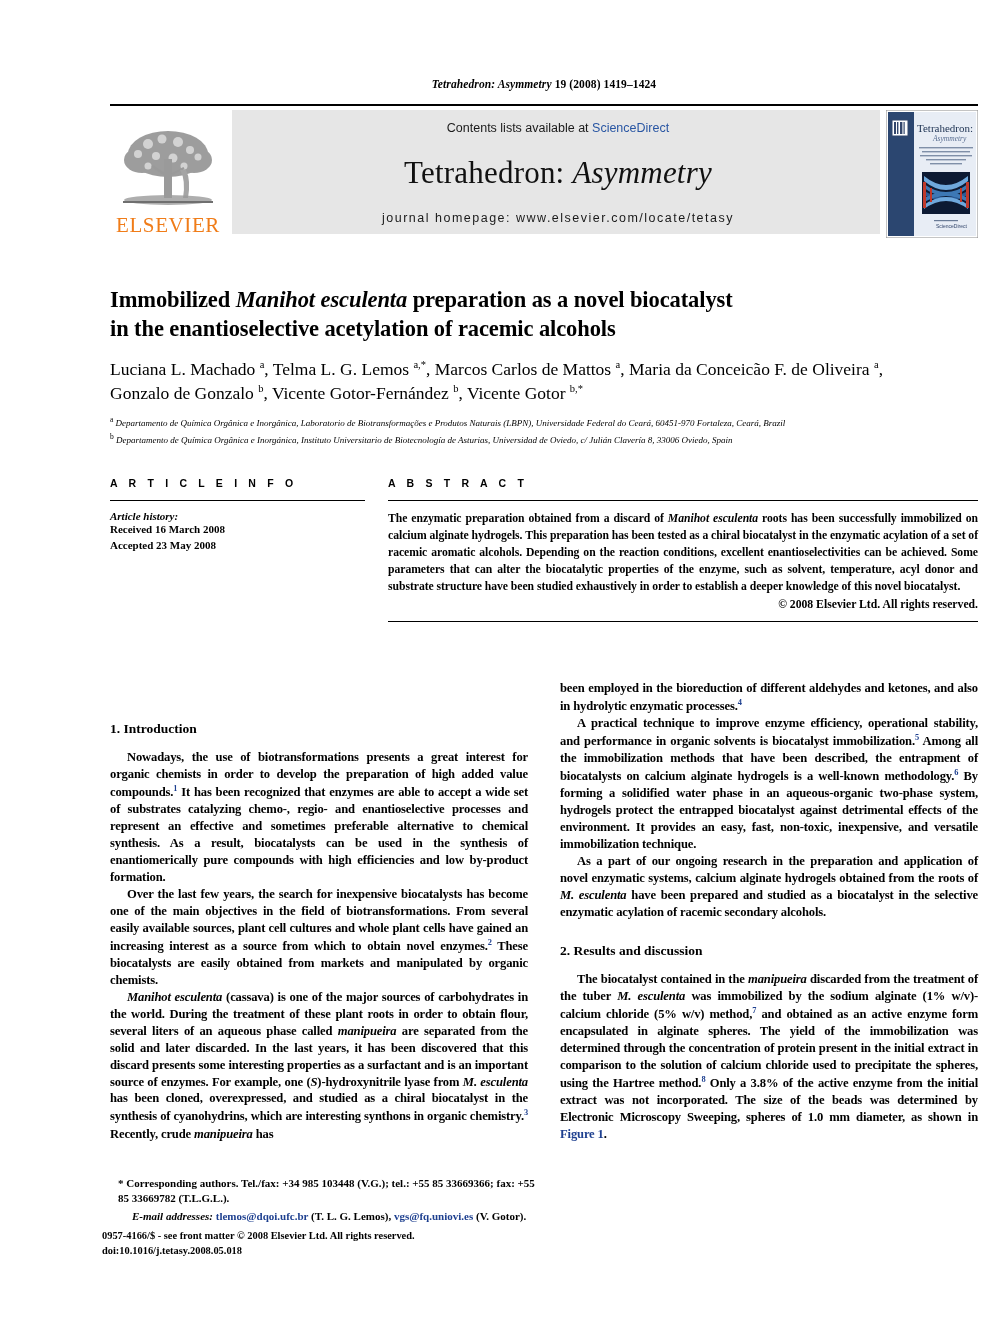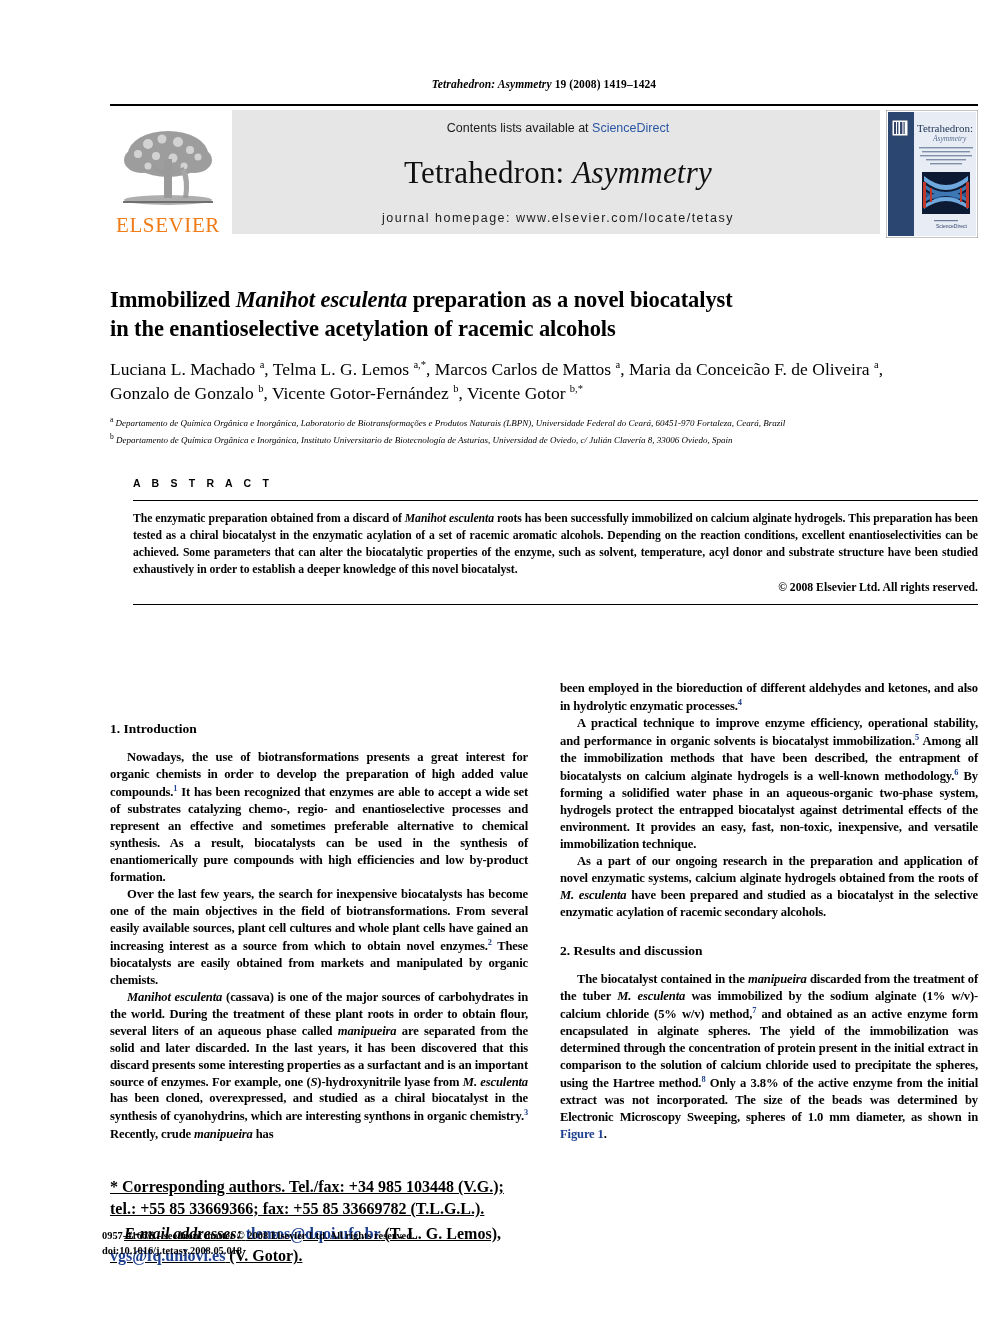--- a/index.html
+++ b/index.html
@@ -224,28 +224,27 @@
     letter-spacing: -0.15px;
   }
   p.body.cont { text-indent: 0; }
   p.body .it { font-style: italic; }
   p.body sup { font-size: 8.4px; vertical-align: super; color: #1d3f8f; font-weight: bold; }
   .xref { color: #1d3f8f; }
 
   
   .footnotes {
     position: absolute;
-    left: 62px;
+    left: 70px;
     top: 1176px;
     width: 418px;
     border-top: 0px;
-    font-size: 16px;
+    font-size: 11px;
     line-height: 1.38;
     font-weight: bold;
-    text-decoration: underline;
   }
   .fn-line { margin: 0; }
   .fn-star { }
   .fn-email { margin-top: 3px; text-indent: 14px; }
   .fn-email .lab { font-style: italic; font-weight: bold; }
   .fn-email a, .fn-email .mail { color: #1d3f8f; text-decoration: none; }
 
   .imprint {
     position: absolute;
     left: 54px;
@@ -361,20 +360,27 @@
       <div>Gonzalo de Gonzalo <sup>b</sup>, Vicente Gotor-Fernández <sup>b</sup>, Vicente Gotor <sup>b,</sup><sup>*</sup></div>
     </div>
 
     <div class="affils">
       <div><sup>a</sup> <span>Departamento de Química Orgânica e Inorgânica, Laboratorio de Biotransformações e Produtos Naturais (LBPN), Universidade Federal do Ceará, 60451-970 Fortaleza, Ceará, Brazil</span></div>
       <div><sup>b</sup> <span>Departamento de Química Orgânica e Inorgánica, Instituto Universitario de Biotecnología de Asturias, Universidad de Oviedo, c/ Julián Clavería 8, 33006 Oviedo, Spain</span></div>
     </div>
   </div>
 
   <div class="info-abs">
+    <div class="col-info">
+      <div class="sec-head">A R T I C L E   I N F O</div>
+      <div class="rule"></div>
+      <div class="hist-label">Article history:</div>
+      <div class="hist-line">Received 16 March 2008</div>
+      <div class="hist-line">Accepted 23 May 2008</div>
+    </div>
 
     <div class="col-abs">
       <div class="sec-head">A B S T R A C T</div>
       <div class="rule"></div>
       <div class="abs-text"><span>The enzymatic preparation obtained from a discard of </span><span class="it">Manihot esculenta</span><span> roots has been successfully immobilized on calcium alginate hydrogels. This preparation has been tested as a chiral biocatalyst in the enzymatic acylation of a set of racemic aromatic alcohols. Depending on the reaction conditions, excellent enantioselectivities can be achieved. Some parameters that can alter the biocatalytic properties of the enzyme, such as solvent, temperature, acyl donor and substrate structure have been studied exhaustively in order to establish a deeper knowledge of this novel biocatalyst.</span></div>
       <div class="copyright">© 2008 Elsevier Ltd. All rights reserved.</div>
       <div class="abs-rule-bottom"></div>
     </div>
   </div>
 

